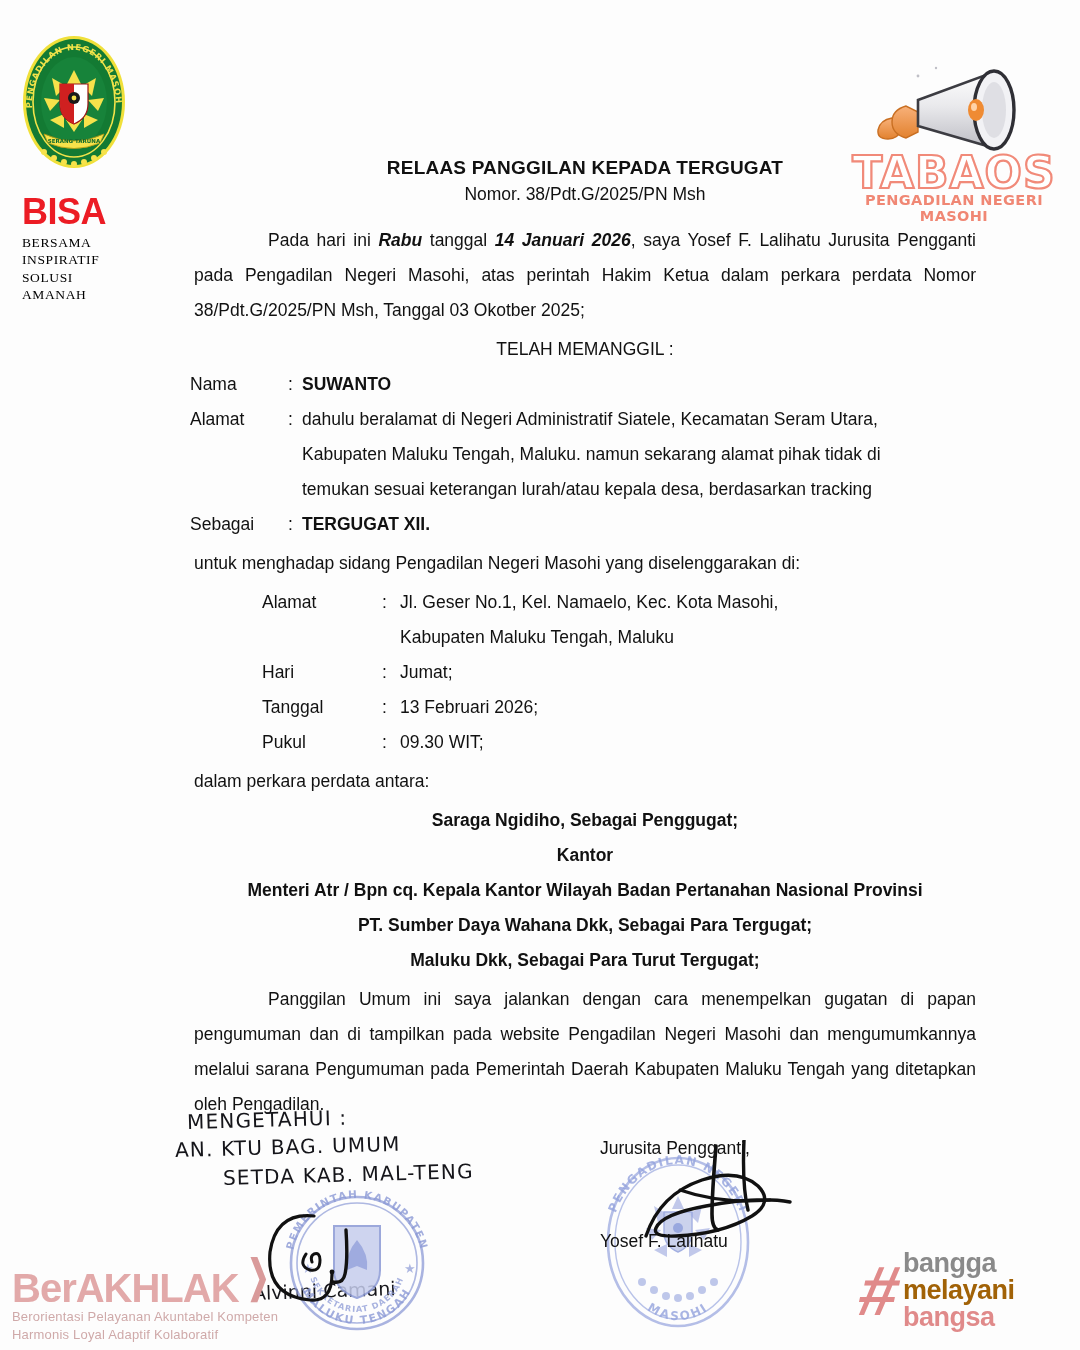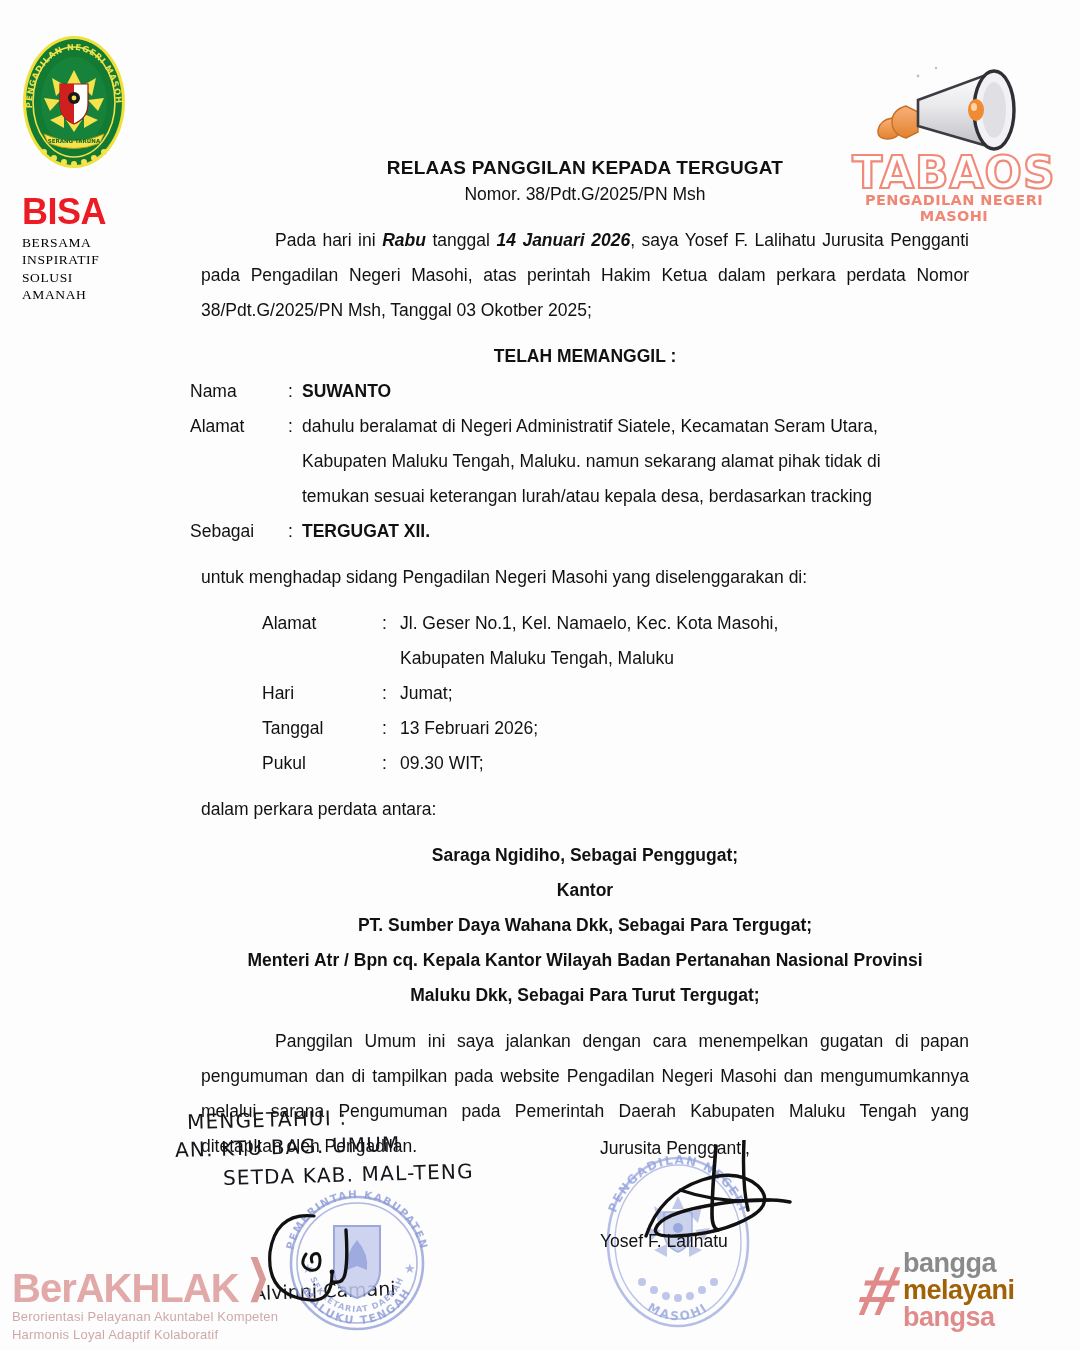--- a/index.html
+++ b/index.html
@@ -99,27 +99,27 @@
   }
   #title-nomor {
     text-align: center;
     font-size: 17.5px;
     line-height: 26px;
     margin-bottom: 16px;
   }
   .para {
     text-align: justify;
     text-justify: inter-word;
-    margin: 11px;
+    margin: 4px;
     line-height: 35px;
   }
   .para.indent { text-indent: 74px; }
   .center-bold {
     text-align: center;
-    font-weight: bold;
+    font-weight: normal;
     line-height: 35px;
   }
   .center-line {
     text-align: center;
     font-weight: bold;
     line-height: 35px;
   }
 
   
   .field-row { display: flex; line-height: 35px; }
@@ -392,22 +392,22 @@
   <div class="sub-row">
     <div class="sub-label">Pukul</div>
     <div class="sub-colon">:</div>
     <div class="sub-value">09.30 WIT;</div>
   </div>
 
   <div class="para">dalam perkara perdata antara:</div>
 
   <div class="center-line">Saraga Ngidiho, Sebagai  Penggugat;</div>
   <div class="center-line">Kantor</div>
+  <div class="center-line">Menteri Atr / Bpn cq. Kepala Kantor Wilayah Badan Pertanahan Nasional Provinsi</div>
   <div class="center-line">PT. Sumber Daya Wahana Dkk, Sebagai  Para Tergugat;</div>
-  <div class="center-line">Menteri Atr / Bpn cq. Kepala Kantor Wilayah Badan Pertanahan Nasional Provinsi</div>
   <div class="center-line">Maluku Dkk, Sebagai Para Turut Tergugat;</div>
 
   <p class="para indent">Panggilan Umum ini saya jalankan dengan cara menempelkan gugatan di papan pengumuman dan di tampilkan pada website Pengadilan Negeri Masohi dan mengumumkannya melalui sarana Pengumuman pada Pemerintah Daerah Kabupaten Maluku Tengah yang ditetapkan oleh Pengadilan.</p>
 </div>
 
 <div class="abs" id="sig-left">
   <div class="hand" id="hand-1">MENGETAHUI :</div>
   <div class="hand" id="hand-2">AN. KTU BAG. UMUM</div>
   <div class="hand" id="hand-3">SETDA KAB. MAL-TENG</div>
   <div id="hand-name">Alvinni Camani</div>

